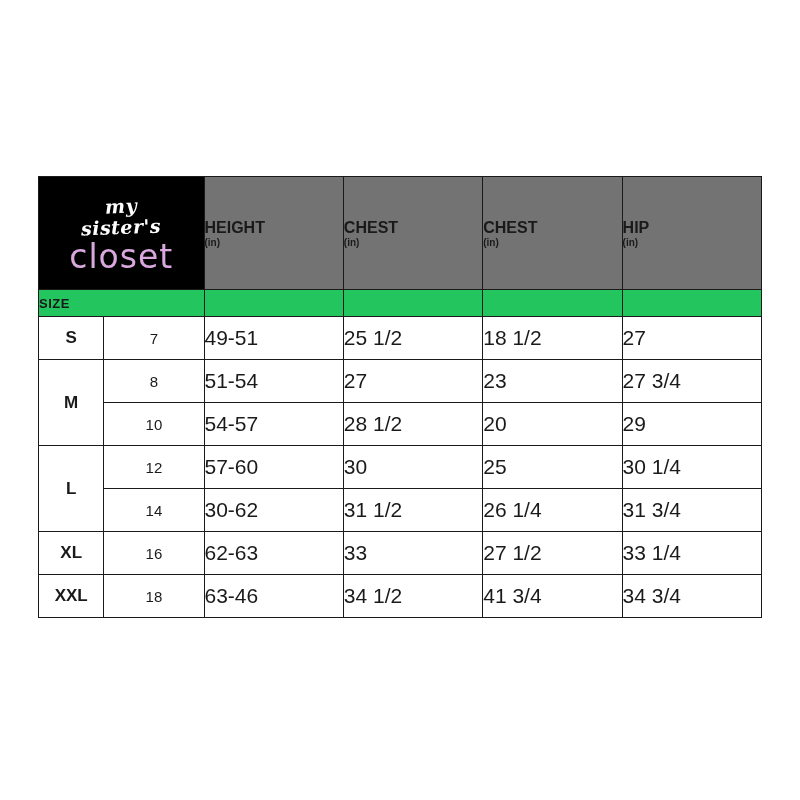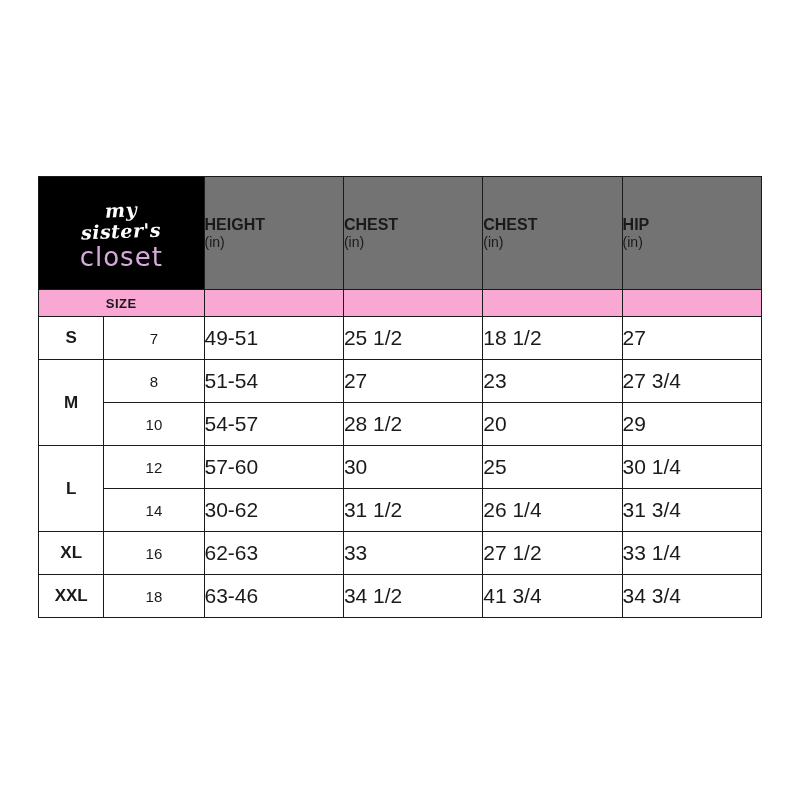--- a/index.html
+++ b/index.html
@@ -84,45 +84,45 @@
     font-size: 19px;
     color: #ffffff;
     letter-spacing: 0.5px;
     margin-bottom: 3px;
     transform: rotate(-2deg);
   }
 
   .logo-line3 {
     font-family: "DejaVu Sans", sans-serif;
     font-weight: 400;
-    font-size: 26px;
+    font-size: 33px;
     color: #d8a8de;
     letter-spacing: 1px;
     line-height: 1;
   }
 
   
   .hdr {
     background: #737373;
     text-align: left;
     font-weight: 700;
     font-size: 16px;
     color: #1a1a1a;
     height: 112px;
   }
   .hdr .unit {
     display: block;
-    font-weight: 400;
-    font-size: 14px;
+    font-weight: 700;
+    font-size: 10px;
   }
 
   
   .size-label-cell {
-    background: #f9a8d4;
-    text-align: center;
+    background: #22c55e;
+    text-align: left;
     font-weight: 700;
     font-size: 13px;
     color: #1a1a1a;
     height: 26px;
     letter-spacing: 0.5px;
   }
 
   
   tr.data-row { height: 43px; }
 

